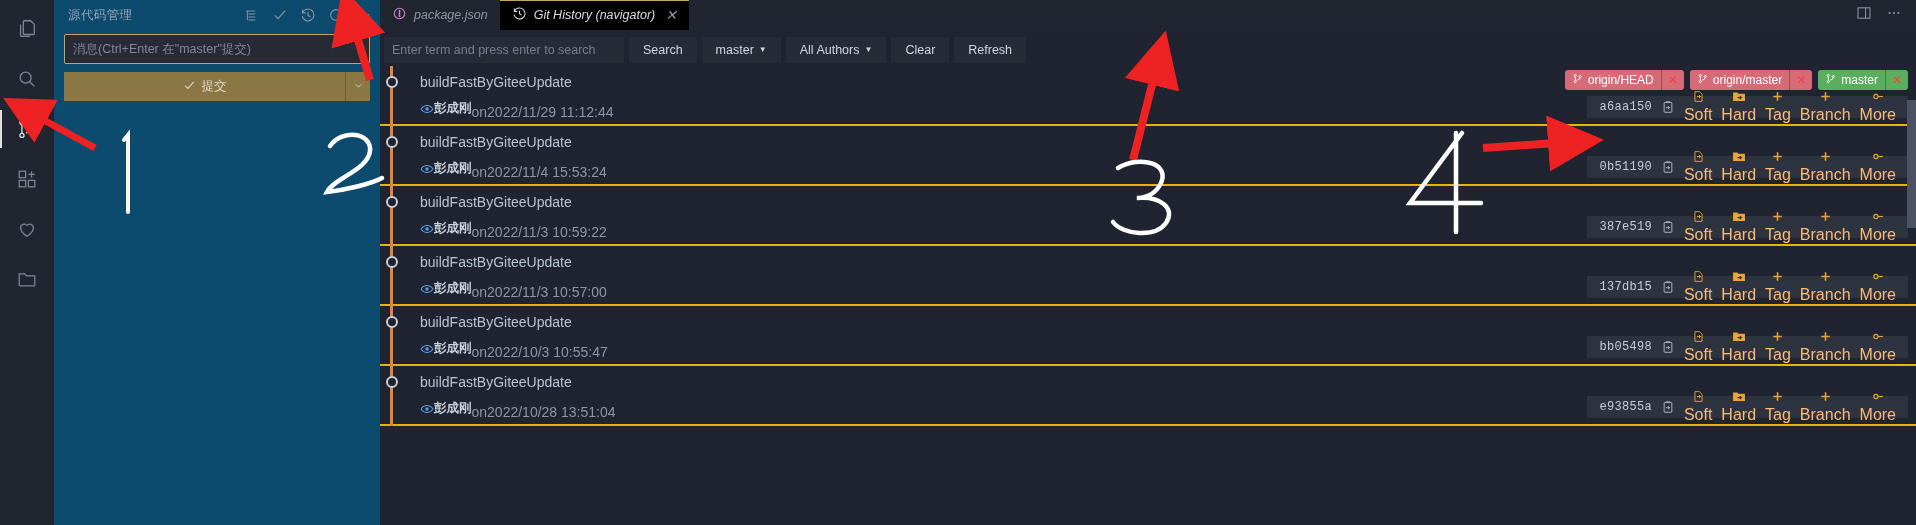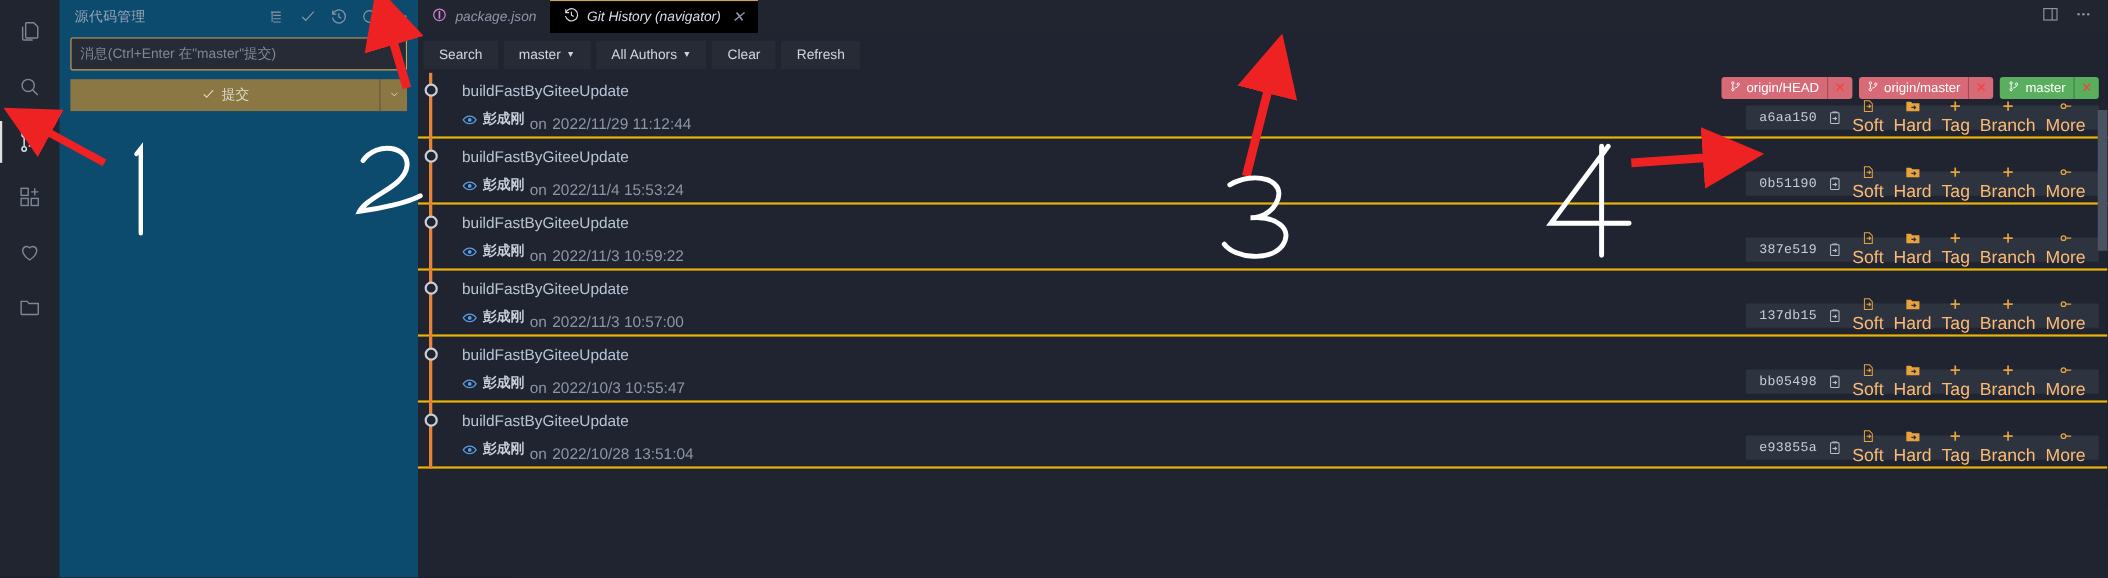--- a/index.html
+++ b/index.html
@@ -102,21 +102,21 @@
     display: flex; align-items: flex-start;
   }
   .graph { position: relative; width: 22px; flex: 0 0 22px; height: 60px; margin-left: 0px; }
   .graph .line { position: absolute; left: 10px; top: 0; width: 3px; height: 60px; background: #e8833a; }
   .graph .node {
     position: absolute; left: 5.5px; top: 10px; width: 12px; height: 12px;
     border-radius: 50%; border: 2.5px solid #c9ced8; background: #1f2430;
   }
   .commit-body { flex: 1 1 auto; min-width: 0; padding-left: 18px; padding-top: 6px; }
   .commit-subject { font-size: 14px; color: #b9c4d4; line-height: 20px; white-space: nowrap; }
-  .commit-meta { display: flex; align-items: center; gap: 5px; margin-top: 5px; white-space: nowrap; }
+  .commit-meta { display: flex; align-items: center; margin-top: 5px; white-space: nowrap; }
   .commit-meta .eye { color: #5aa0e8; display: flex; align-items: center; }
   .commit-author { font-size: 12.5px; color: #c8d0dd; font-weight: bold; }
   .commit-date { font-size: 14px; color: #8d96a8; margin-top: 7px; }
 
   
   .refs { position: absolute; right: 8px; top: 4px; display: flex; align-items: center; gap: 6px; }
   .ref {
     display: flex; align-items: center; height: 20px; border-radius: 3px;
     font-size: 12px; color: #ffffff; overflow: hidden;
   }
@@ -296,20 +296,23 @@
           <svg width="16" height="16" viewBox="0 0 20 20" fill="currentColor">
             <circle cx="4.5" cy="10" r="1.35"></circle>
               <circle cx="10" cy="10" r="1.35"></circle>
               <circle cx="15.5" cy="10" r="1.35"></circle>
           </svg>
         </span>
       </div>
     </div>
 
     <div class="gh-toolbar">
+      <div class="gh-search">
+        <span>Enter term and press enter to search</span>
+      </div>
 
       <div class="gh-btn">
         <span>Search</span>
       </div>
       <div class="gh-btn">
         <span>master</span>
         <span class="caret">▼</span>
       </div>
       <div class="gh-btn">
         <span>All Authors</span>

